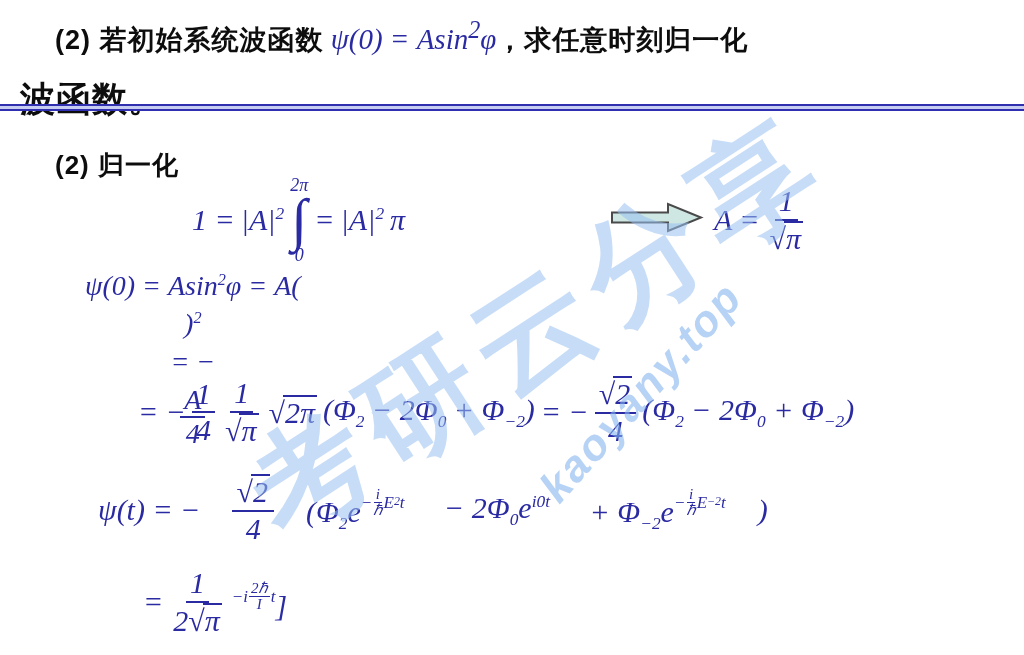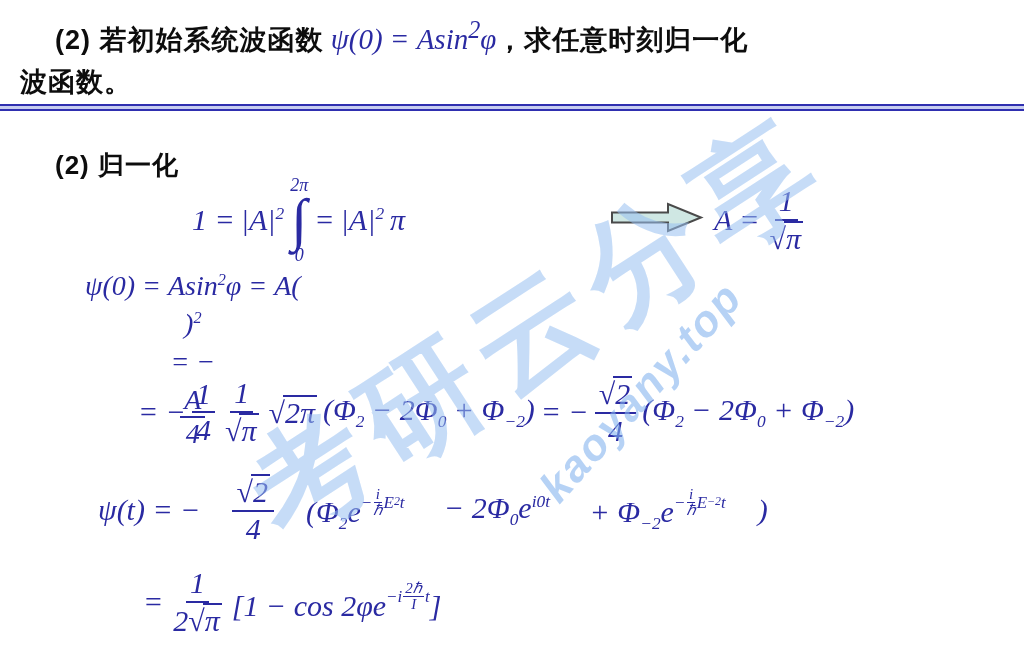--- a/index.html
+++ b/index.html
@@ -16,23 +16,23 @@
   .slide{position:relative;width:1024px;height:655px;background:#fff;}
 
   
   .hline1{
     position:absolute;left:55px;top:16px;
     font-family:"Liberation Sans", sans-serif;
     font-weight:bold;font-size:27px;color:var(--ink);
     white-space:nowrap;letter-spacing:1px;
   }
   .hline2{
-    position:absolute;left:20px;top:64px;
+    position:absolute;left:20px;top:76px;
     font-family:"Liberation Sans", sans-serif;
-    font-weight:bold;font-size:27px;color:var(--ink);
+    font-weight:bold;font-size:35px;color:var(--ink);
     letter-spacing:1px;
   }
   .hmath{
     font-family:"Liberation Serif", serif;
     font-style:italic;font-weight:normal;
     color:var(--blue);font-size:29px;letter-spacing:0;
   }
   .rule{
     position:absolute;left:0;top:104px;width:1024px;height:3px;
     border-top:2px solid #2f2fb0;border-bottom:2px solid #2f2fb0;
@@ -170,19 +170,19 @@
     <span class="chunk"><span> + Φ</span><sub>−2</sub><span>e</span><span class="exp"><span>−</span><span class="tfrac"><span class="tn">i</span><span class="td">ℏ</span></span><span>E</span><sub>−2</sub><span>t</span></span></span>
     <span class="chunk">)</span>
   </div>
 
   <div class="eq" style="left:143px;top:560px;height:84px;">
     <span class="chunk">=</span>
     <span class="frac">
       <span class="num">1</span>
       <span class="den"><span>2</span><span class="sqrt"><span>√</span><span class="rrad">π</span></span></span>
     </span>
-    <span class="chunk"><span>[1 − cos 2φe</span><span class="exp"><span>−i</span><span class="tfrac"><span class="tn">2ℏ</span><span class="td">I</span></span><span>t</span></span><span>]</span></span>
+    <span class="chunk"><span class="exp"><span>−i</span><span class="tfrac"><span class="tn">2ℏ</span><span class="td">I</span></span><span>t</span></span><span>]</span></span>
   </div>
 
   <div class="wm-zh">考研云分享</div>
   <div class="wm-url">kaoyany.top</div>
 
 </div>
 
 </body></html>

